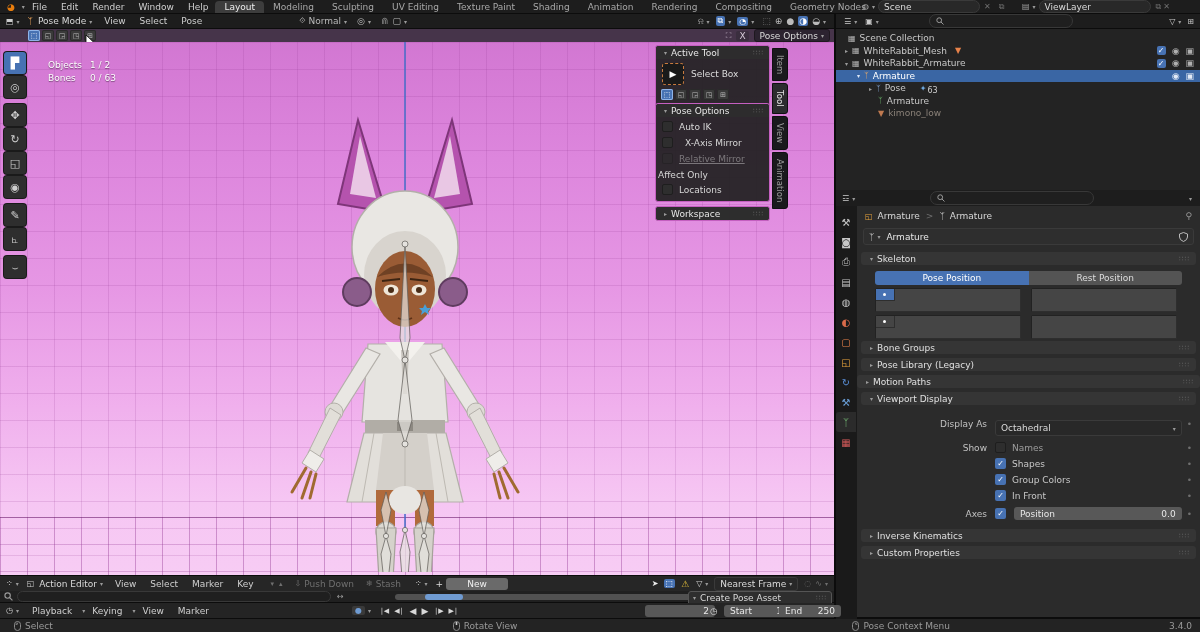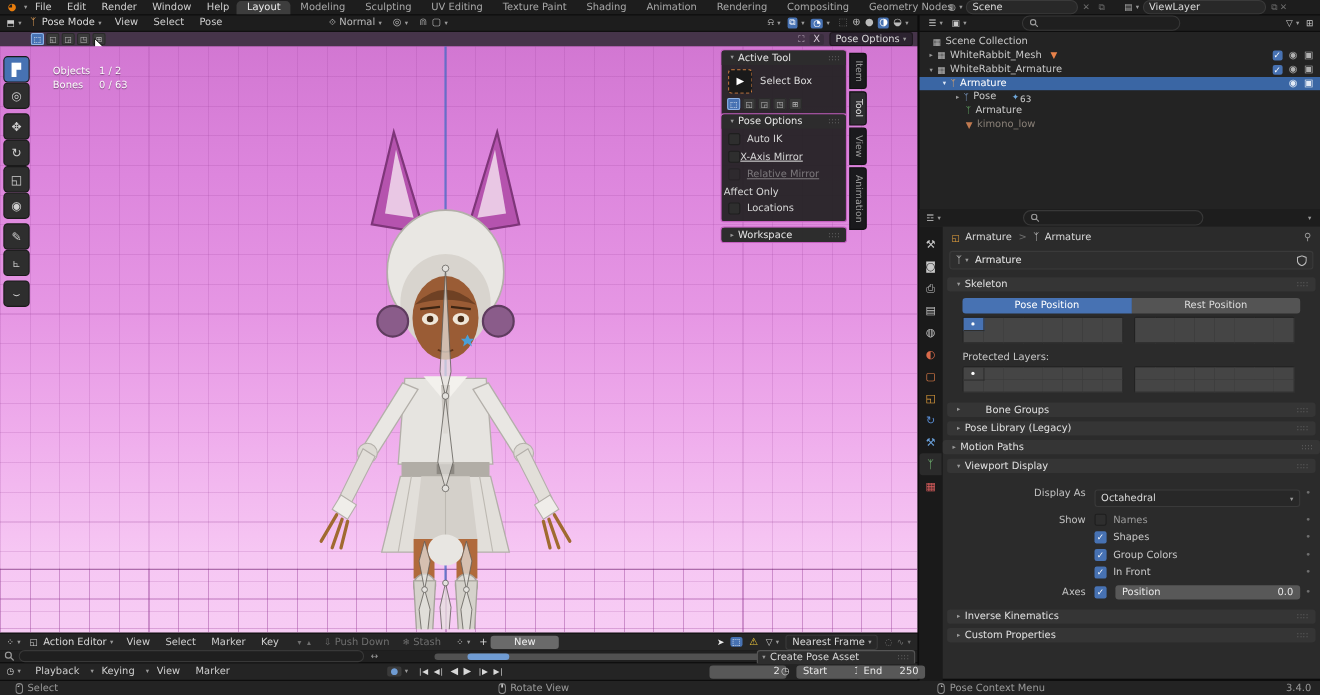--- a/index.html
+++ b/index.html
@@ -282,21 +282,21 @@
           <span class="carat" style="margin-right:4px;">▾</span>
           <span>Pose Options</span>
           <span class="dots">∷∷</span>
         </div>
       <div class="row" style="padding:4px 6px 2px;">
           <span class="cb off"></span>
           <span style="margin-left:6px;">Auto IK</span>
         </div>
       <div class="row" style="padding:3px 6px 2px;">
           <span class="cb off"></span>
-          <span style="margin-left:0;text-decoration:underline;">X-Axis Mirror</span>
+          <span style="margin-left:12px;">X-Axis Mirror</span>
         </div>
       <div class="row" style="padding:3px 6px 2px;opacity:.45;text-decoration:underline;">
           <span class="cb off"></span>
           <span style="margin-left:6px;">Relative Mirror</span>
         </div>
       <div class="row" style="padding:4px 2px 1px;">
           <span>Affect Only</span>
         </div>
       <div class="row" style="padding:3px 6px 6px;">
           <span class="cb off"></span>
@@ -474,21 +474,20 @@
           <div class="cell"></div>
             <div class="cell"></div>
             <div class="cell"></div>
             <div class="cell"></div>
             <div class="cell"></div>
             <div class="cell"></div>
             <div class="cell"></div>
             <div class="cell"></div>
         </div>
       </div>
-      <div style="padding:8px 18px 0;color:#c8c8c8;">Protected Layers:</div>
       <div class="row" style="padding:3px 18px 0;gap:10px;">
         <div style="display:grid;grid-template-columns:repeat(8,18px);grid-template-rows:11px 11px;background:#2e2e2e;border:1px solid #222;border-radius:2px;">
           <div class="cell dot"></div>
             <div class="cell"></div>
             <div class="cell"></div>
             <div class="cell"></div>
             <div class="cell"></div>
             <div class="cell"></div>
             <div class="cell"></div>
             <div class="cell"></div>
@@ -513,21 +512,21 @@
           <div class="cell"></div>
             <div class="cell"></div>
             <div class="cell"></div>
             <div class="cell"></div>
             <div class="cell"></div>
             <div class="cell"></div>
             <div class="cell"></div>
             <div class="cell"></div>
         </div>
       </div>
-      <div class="ph" style="margin:9px 4px 0;gap:19px;">
+      <div class="ph" style="margin:2px 4px 0;">
           <span class="carat" style="margin-right:4px;">▸</span>
           <span>Bone Groups</span>
           <span class="dots">∷∷</span>
         </div>
       <div class="ph" style="margin:4px 4px 0;">
           <span class="carat" style="margin-right:4px;">▸</span>
           <span>Pose Library (Legacy)</span>
           <span class="dots">∷∷</span>
         </div>
       <div class="ph" style="margin:4px 0 0;">

